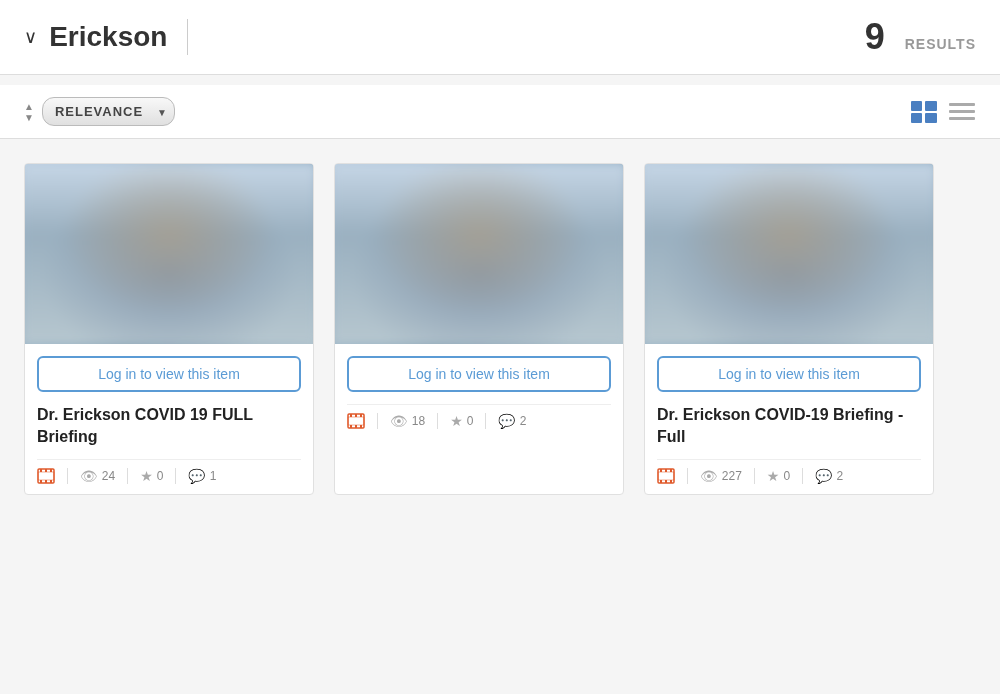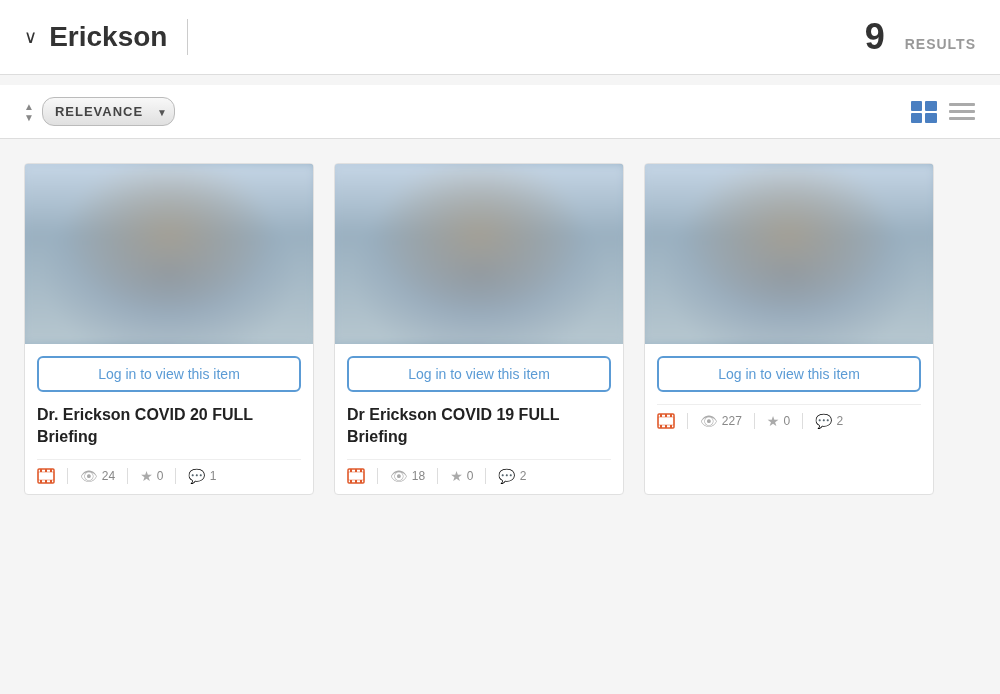--- a/index.html
+++ b/index.html
@@ -251,21 +251,21 @@
 </div>
 
 <div class="cards-container">
 
   <div class="card">
     <div class="card-thumbnail">
       <div class="card-thumbnail-blur"></div>
     </div>
     <div class="card-body">
       <button class="log-in-btn">Log in to view this item</button>
-      <div class="card-title">Dr. Erickson COVID 20 FULL Briefing</div>
+      <div class="card-title">Dr. Erickson COVID 19 FULL Briefing</div>
       <div class="card-meta">
         <div class="meta-item">
           <svg width="18" height="16" viewBox="0 0 18 16">
             <rect x="1" y="1" width="16" height="14" rx="1" stroke="#e05a2b" stroke-width="1.5" fill="none"></rect>
             <rect x="1" y="4" width="16" height="8" fill="none" stroke="#e05a2b" stroke-width="0.5"></rect>
             <rect x="3" y="1" width="2" height="3" fill="#e05a2b"></rect>
             <rect x="8" y="1" width="2" height="3" fill="#e05a2b"></rect>
             <rect x="13" y="1" width="2" height="3" fill="#e05a2b"></rect>
             <rect x="3" y="12" width="2" height="3" fill="#e05a2b"></rect>
             <rect x="8" y="12" width="2" height="3" fill="#e05a2b"></rect>
@@ -290,21 +290,20 @@
       </div>
     </div>
   </div>
 
   <div class="card">
     <div class="card-thumbnail">
       <div class="card-thumbnail-blur"></div>
     </div>
     <div class="card-body">
       <button class="log-in-btn">Log in to view this item</button>
-      <div class="card-title">Dr Erickson COVID 19 FULL Briefing</div>
       <div class="card-meta">
         <div class="meta-item">
           <svg width="18" height="16" viewBox="0 0 18 16">
             <rect x="1" y="1" width="16" height="14" rx="1" stroke="#e05a2b" stroke-width="1.5" fill="none"></rect>
             <rect x="1" y="4" width="16" height="8" fill="none" stroke="#e05a2b" stroke-width="0.5"></rect>
             <rect x="3" y="1" width="2" height="3" fill="#e05a2b"></rect>
             <rect x="8" y="1" width="2" height="3" fill="#e05a2b"></rect>
             <rect x="13" y="1" width="2" height="3" fill="#e05a2b"></rect>
             <rect x="3" y="12" width="2" height="3" fill="#e05a2b"></rect>
             <rect x="8" y="12" width="2" height="3" fill="#e05a2b"></rect>
@@ -329,20 +328,21 @@
       </div>
     </div>
   </div>
 
   <div class="card">
     <div class="card-thumbnail">
       <div class="card-thumbnail-blur"></div>
     </div>
     <div class="card-body">
       <button class="log-in-btn">Log in to view this item</button>
+      <div class="card-title">Dr. Erickson COVID-19 Briefing - Full</div>
       <div class="card-meta">
         <div class="meta-item">
           <svg width="18" height="16" viewBox="0 0 18 16">
             <rect x="1" y="1" width="16" height="14" rx="1" stroke="#e05a2b" stroke-width="1.5" fill="none"></rect>
             <rect x="1" y="4" width="16" height="8" fill="none" stroke="#e05a2b" stroke-width="0.5"></rect>
             <rect x="3" y="1" width="2" height="3" fill="#e05a2b"></rect>
             <rect x="8" y="1" width="2" height="3" fill="#e05a2b"></rect>
             <rect x="13" y="1" width="2" height="3" fill="#e05a2b"></rect>
             <rect x="3" y="12" width="2" height="3" fill="#e05a2b"></rect>
             <rect x="8" y="12" width="2" height="3" fill="#e05a2b"></rect>

